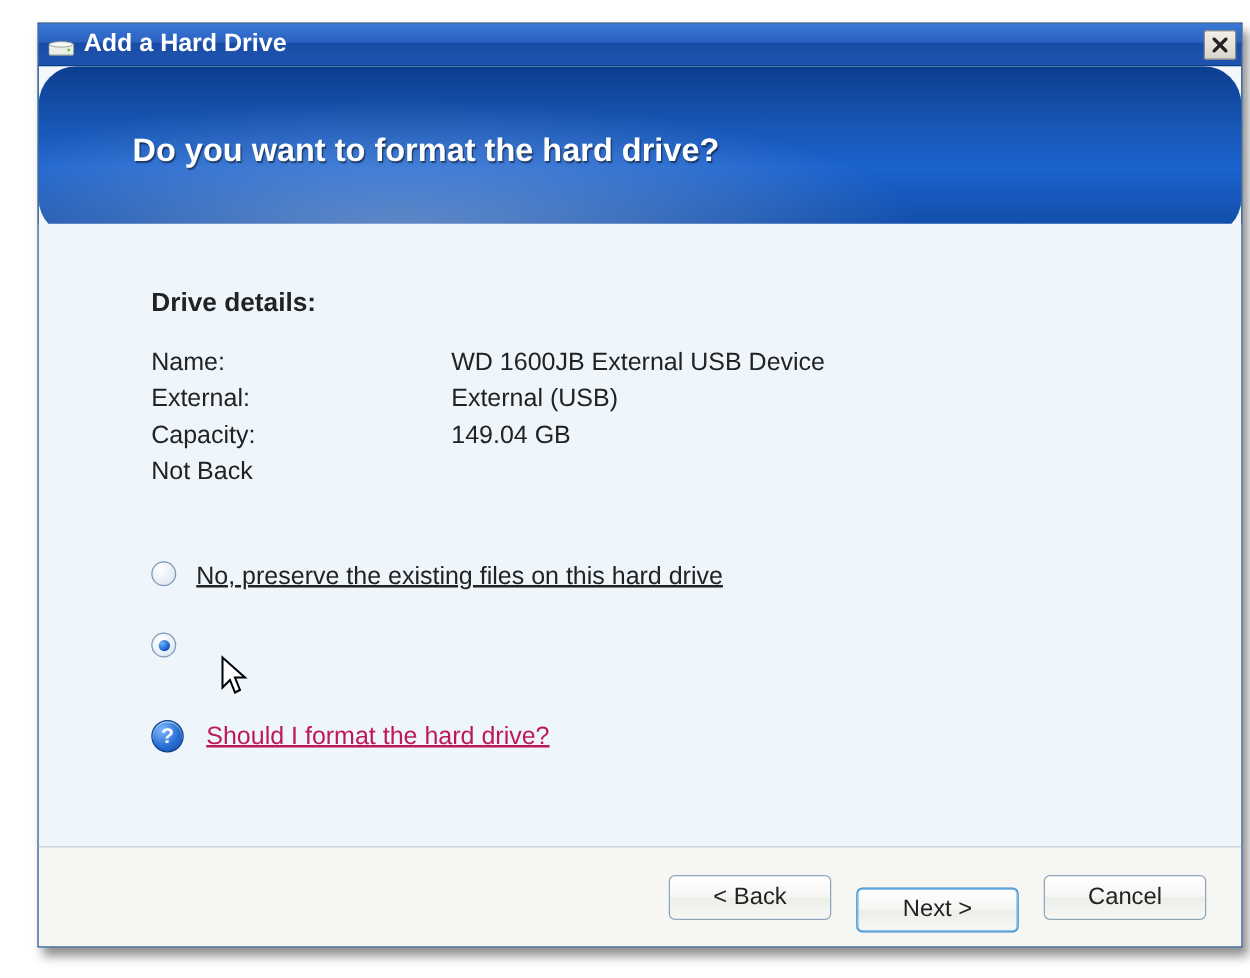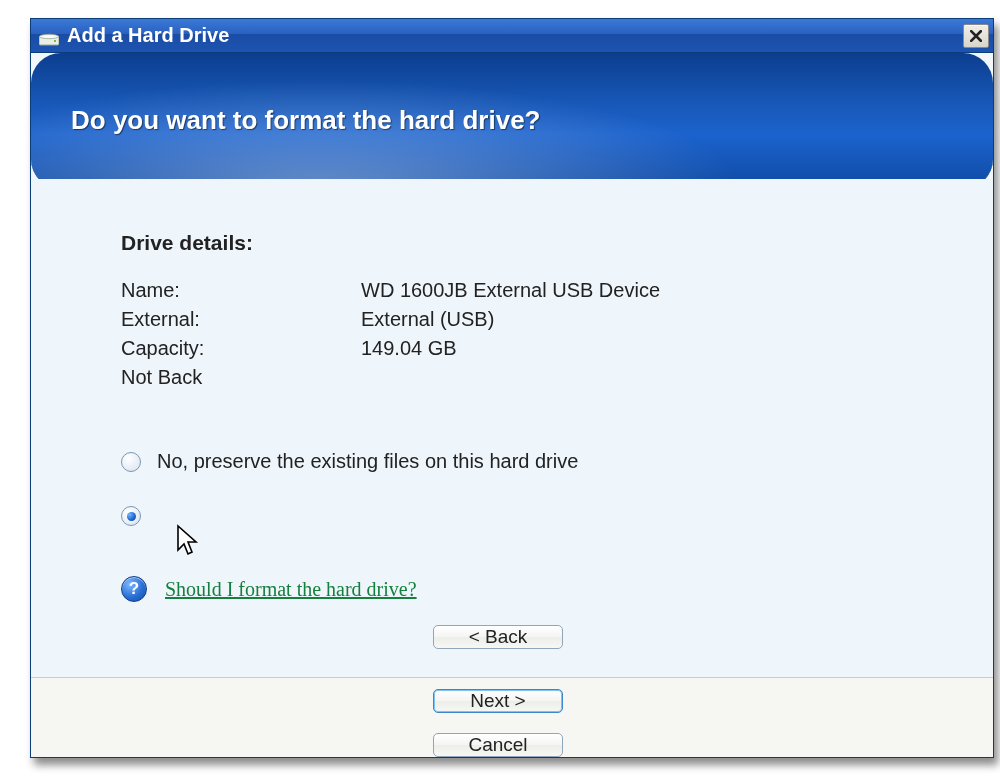--- a/index.html
+++ b/index.html
@@ -53,21 +53,21 @@
 
   
   .banner {
     height: 136px;
     background:
       radial-gradient(ellipse 700px 180px at 30% 100%, rgba(255,255,255,0.35) 0%, rgba(255,255,255,0) 60%),
       linear-gradient(to bottom, #0c3e8e 0%, #1756b5 35%, #1c63cd 60%, #0f4aa4 100%);
     border-bottom: 1px solid #0a3d7a;
     display: flex;
     align-items: center;
-    padding-left: 40px;
+    padding-left: 75px;
     border-radius: 30px;
   }
   .banner-title {
     color: #fff;
     font-size: 26px;
     font-weight: bold;
     text-shadow: 1px 1px 1px rgba(0,0,0,0.5);
   }
 
   
@@ -89,24 +89,25 @@
     grid-template-columns: 240px 1fr;
     row-gap: 6px;
     font-size: 20px;
     margin-bottom: 60px;
   }
   .details-grid .lbl { color: #222; }
   .details-grid .val { color: #222; }
 
   .radio-row {
     display: flex;
-    align-items: center;
+    align-items: flex-start;
     margin-bottom: 32px;
     font-size: 20px;
     cursor: default;
+    text-decoration: underline;
   }
   .radio {
     width: 20px; height: 20px;
     border-radius: 50%;
     border: 1px solid #7b97b5;
     background: radial-gradient(circle at 35% 30%, #fff 0%, #e8eef5 60%, #d3dde8 100%);
     margin-right: 12px;
     display: flex; align-items: center; justify-content: center;
     flex-shrink: 0;
   }
@@ -137,39 +138,37 @@
     border: 1px solid #0b3d86;
     display: flex; align-items: center; justify-content: center;
     color: #fff;
     font-weight: bold;
     font-size: 17px;
     margin-right: 18px;
     flex-shrink: 0;
     box-shadow: inset 0 1px 1px rgba(255,255,255,0.6);
   }
   .help-link {
-    color: #15803d;
+    color: #be185d;
     text-decoration: underline;
     cursor: default;
-    font-family: Liberation Serif, serif;
   }
 
   
   .buttonbar {
     position: absolute;
     left: 0; right: 0; bottom: 0;
     height: 80px;
     background: #f6f6f2;
     border-top: 1px solid #c8ccd2;
     display: flex;
     align-items: center;
     justify-content: flex-end;
     padding-right: 28px;
     gap: 20px;
-    flex-direction: column;
   }
   .wiz-btn {
     min-width: 130px;
     height: 36px;
     background: linear-gradient(to bottom, #ffffff 0%, #f5f6f3 48%, #eceee8 52%, #f7f8f5 100%);
     border: 1px solid #8fa6bb;
     border-radius: 5px;
     font-size: 19px;
     font-family: inherit;
     color: #222;

